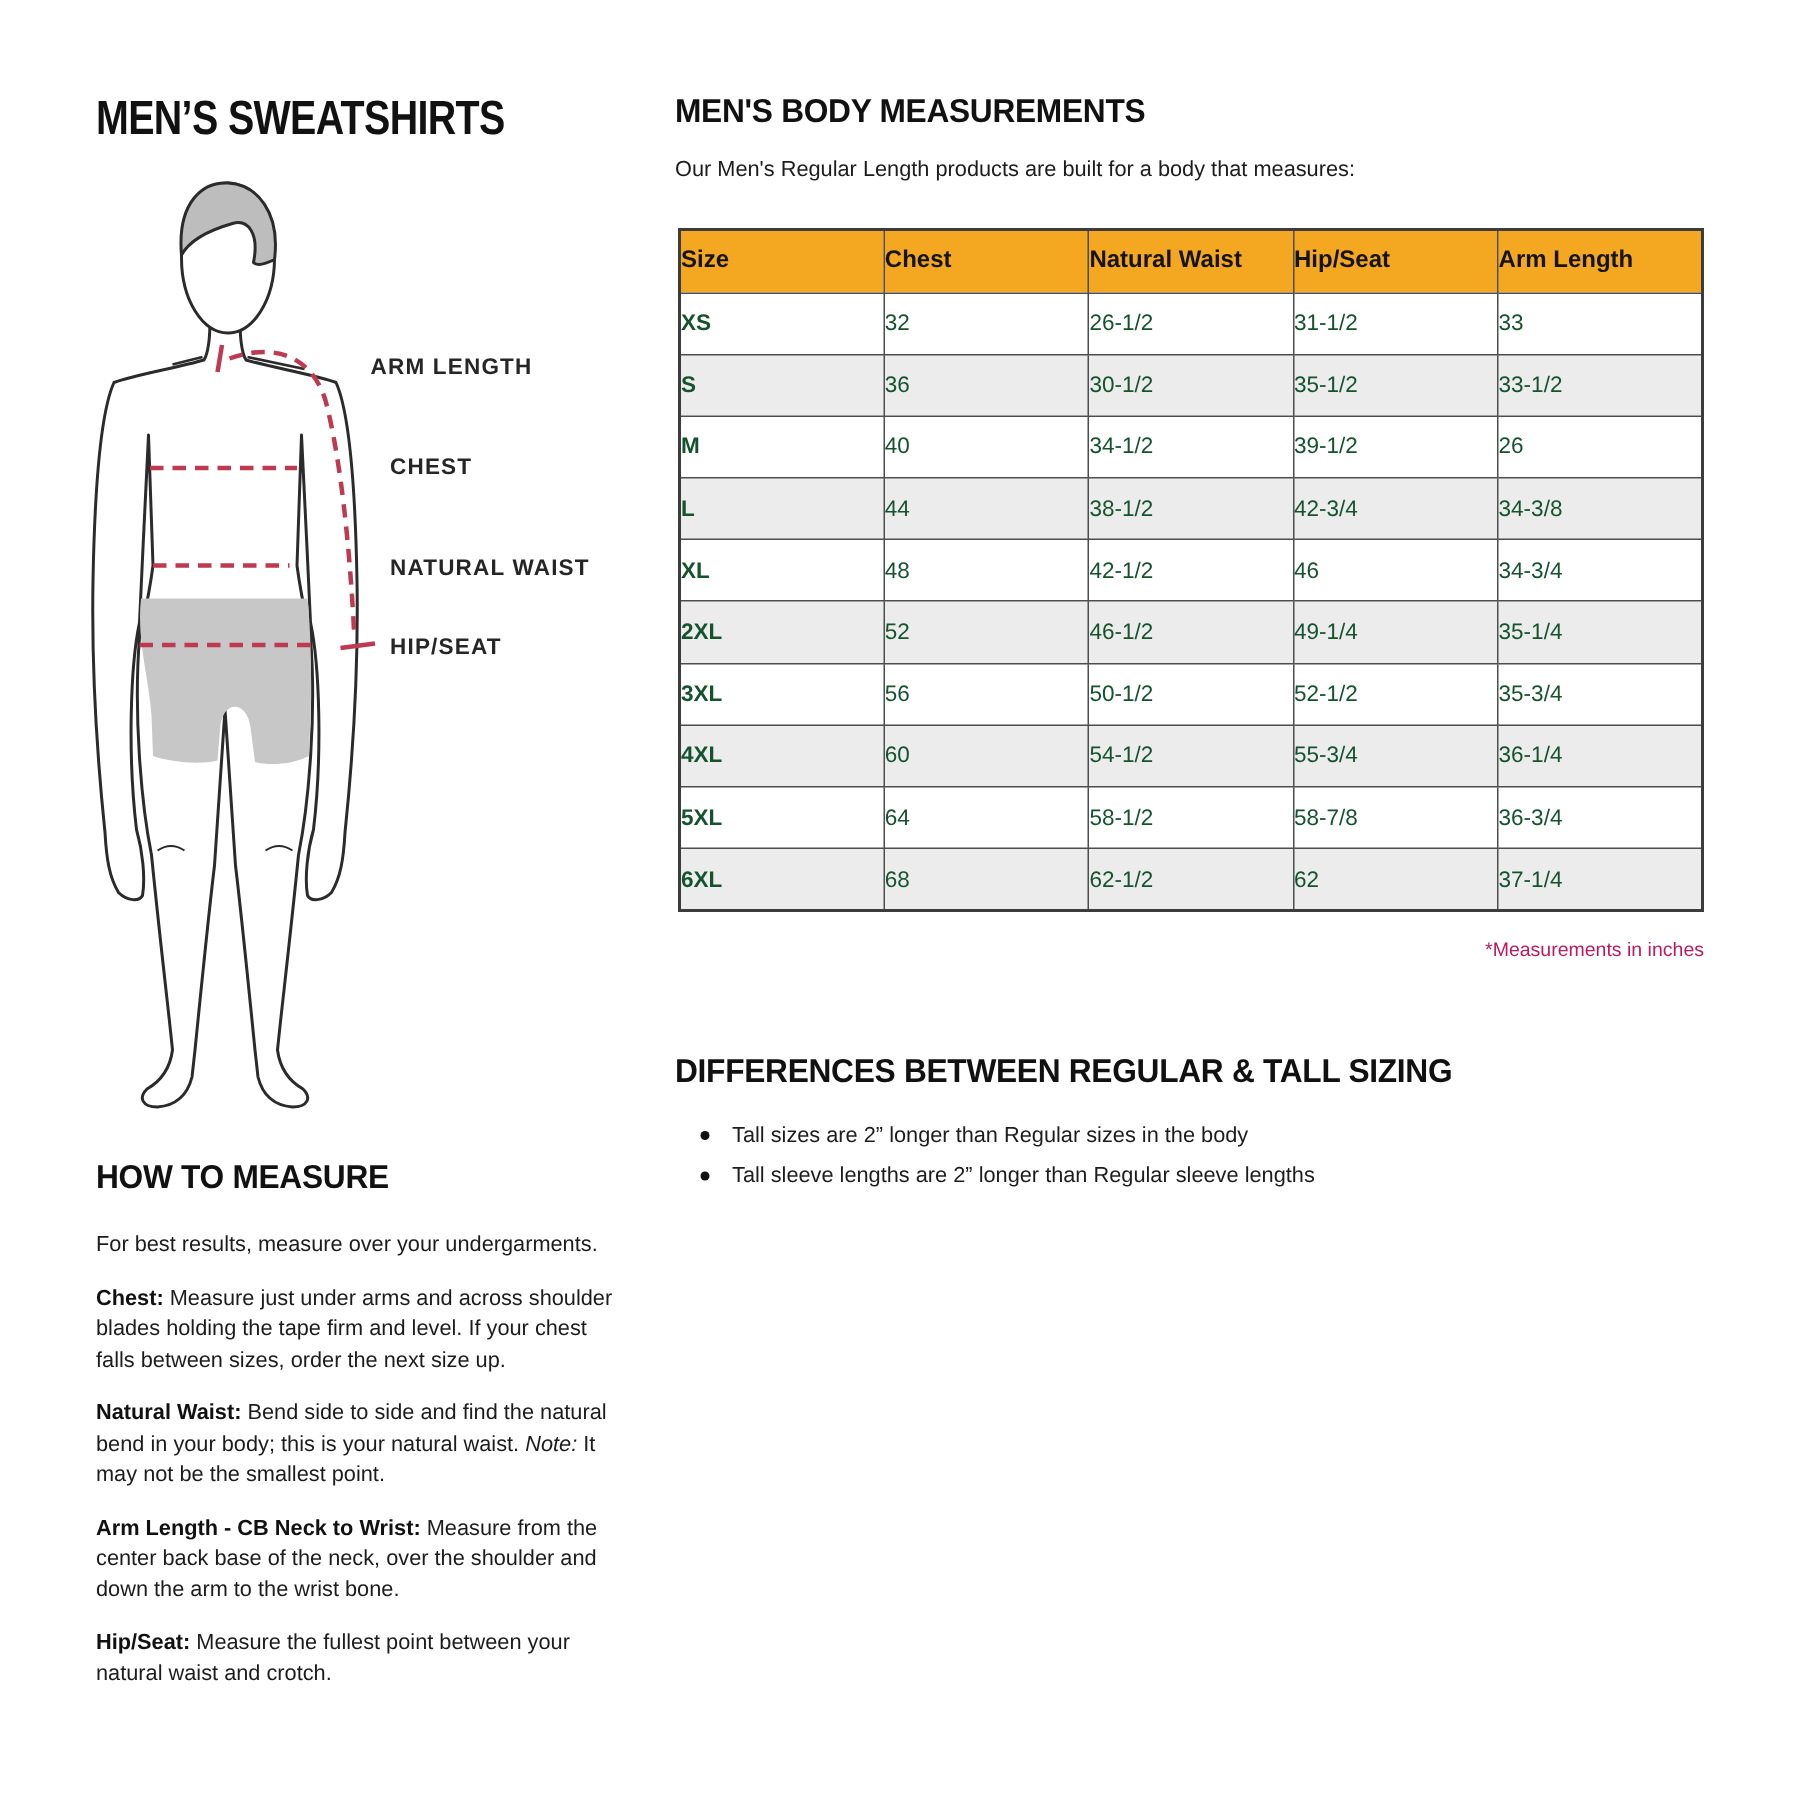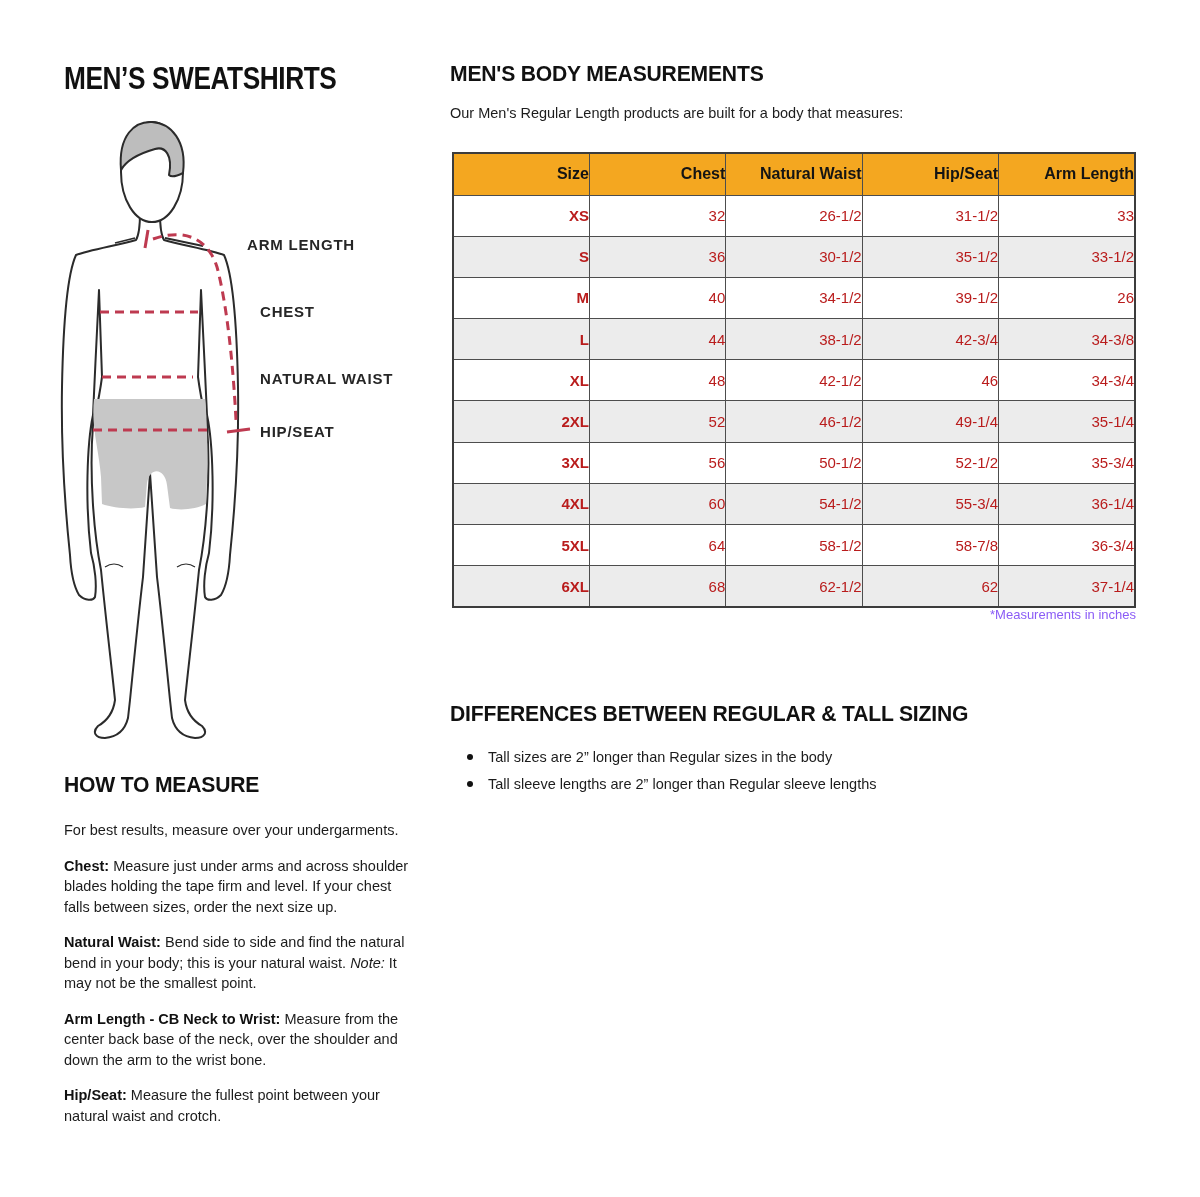--- a/index.html
+++ b/index.html
@@ -35,34 +35,34 @@
   }
   .mbm-heading  { left:450px; top:61px; }
   .diff-heading { left:450px; top:701px; }
   .howto-heading{ left:64px;  top:772px; }
 
   .mbm-subtitle { left:450px; top:105px; font-size:14.5px; color:#1c1c1c; }
 
   .size-table-wrap { left:452px; top:152px; width:684px; }
   table.size-table { width:100%; border-collapse:collapse; table-layout:fixed; }
   table.size-table th, table.size-table td {
-    border:1px solid #4d4d4d; text-align:right; vertical-align:middle;
+    border:1px solid #4d4d4d; text-align:left; vertical-align:middle;
   }
   table.size-table { border:2px solid #3c3c3c; }
   table.size-table th {
     background:#F4A720; height:42px;
     font-size:16px; font-weight:bold; color:#141414;
   }
-  table.size-table td { height:41.2px; font-size:15px; background:#ffffff; color:#b91c1c; }
+  table.size-table td { height:41.2px; font-size:15px; background:#ffffff; color:#14532d; }
   table.size-table td.size-cell { font-weight:bold; }
   table.size-table tbody tr:nth-child(even) td { background:#ececec; }
 
   .table-footnote {
-    left:452px; top:607px; width:684px;
-    text-align:right; font-size:13px; color:#8b5cf6;
+    left:452px; top:625px; width:684px;
+    text-align:right; font-size:13px; color:#be185d;
   }
 
   .diff-bullets { left:464px; top:749px; width:560px; list-style:none; }
   .diff-bullets li { position:relative; padding-left:24px; margin-bottom:11px; font-size:14.5px; color:#1c1c1c; }
   .bullet-dot {
     position:absolute; left:3px; top:5px;
     width:6px; height:6px; border-radius:50%; background:#111;
   }
 
   

